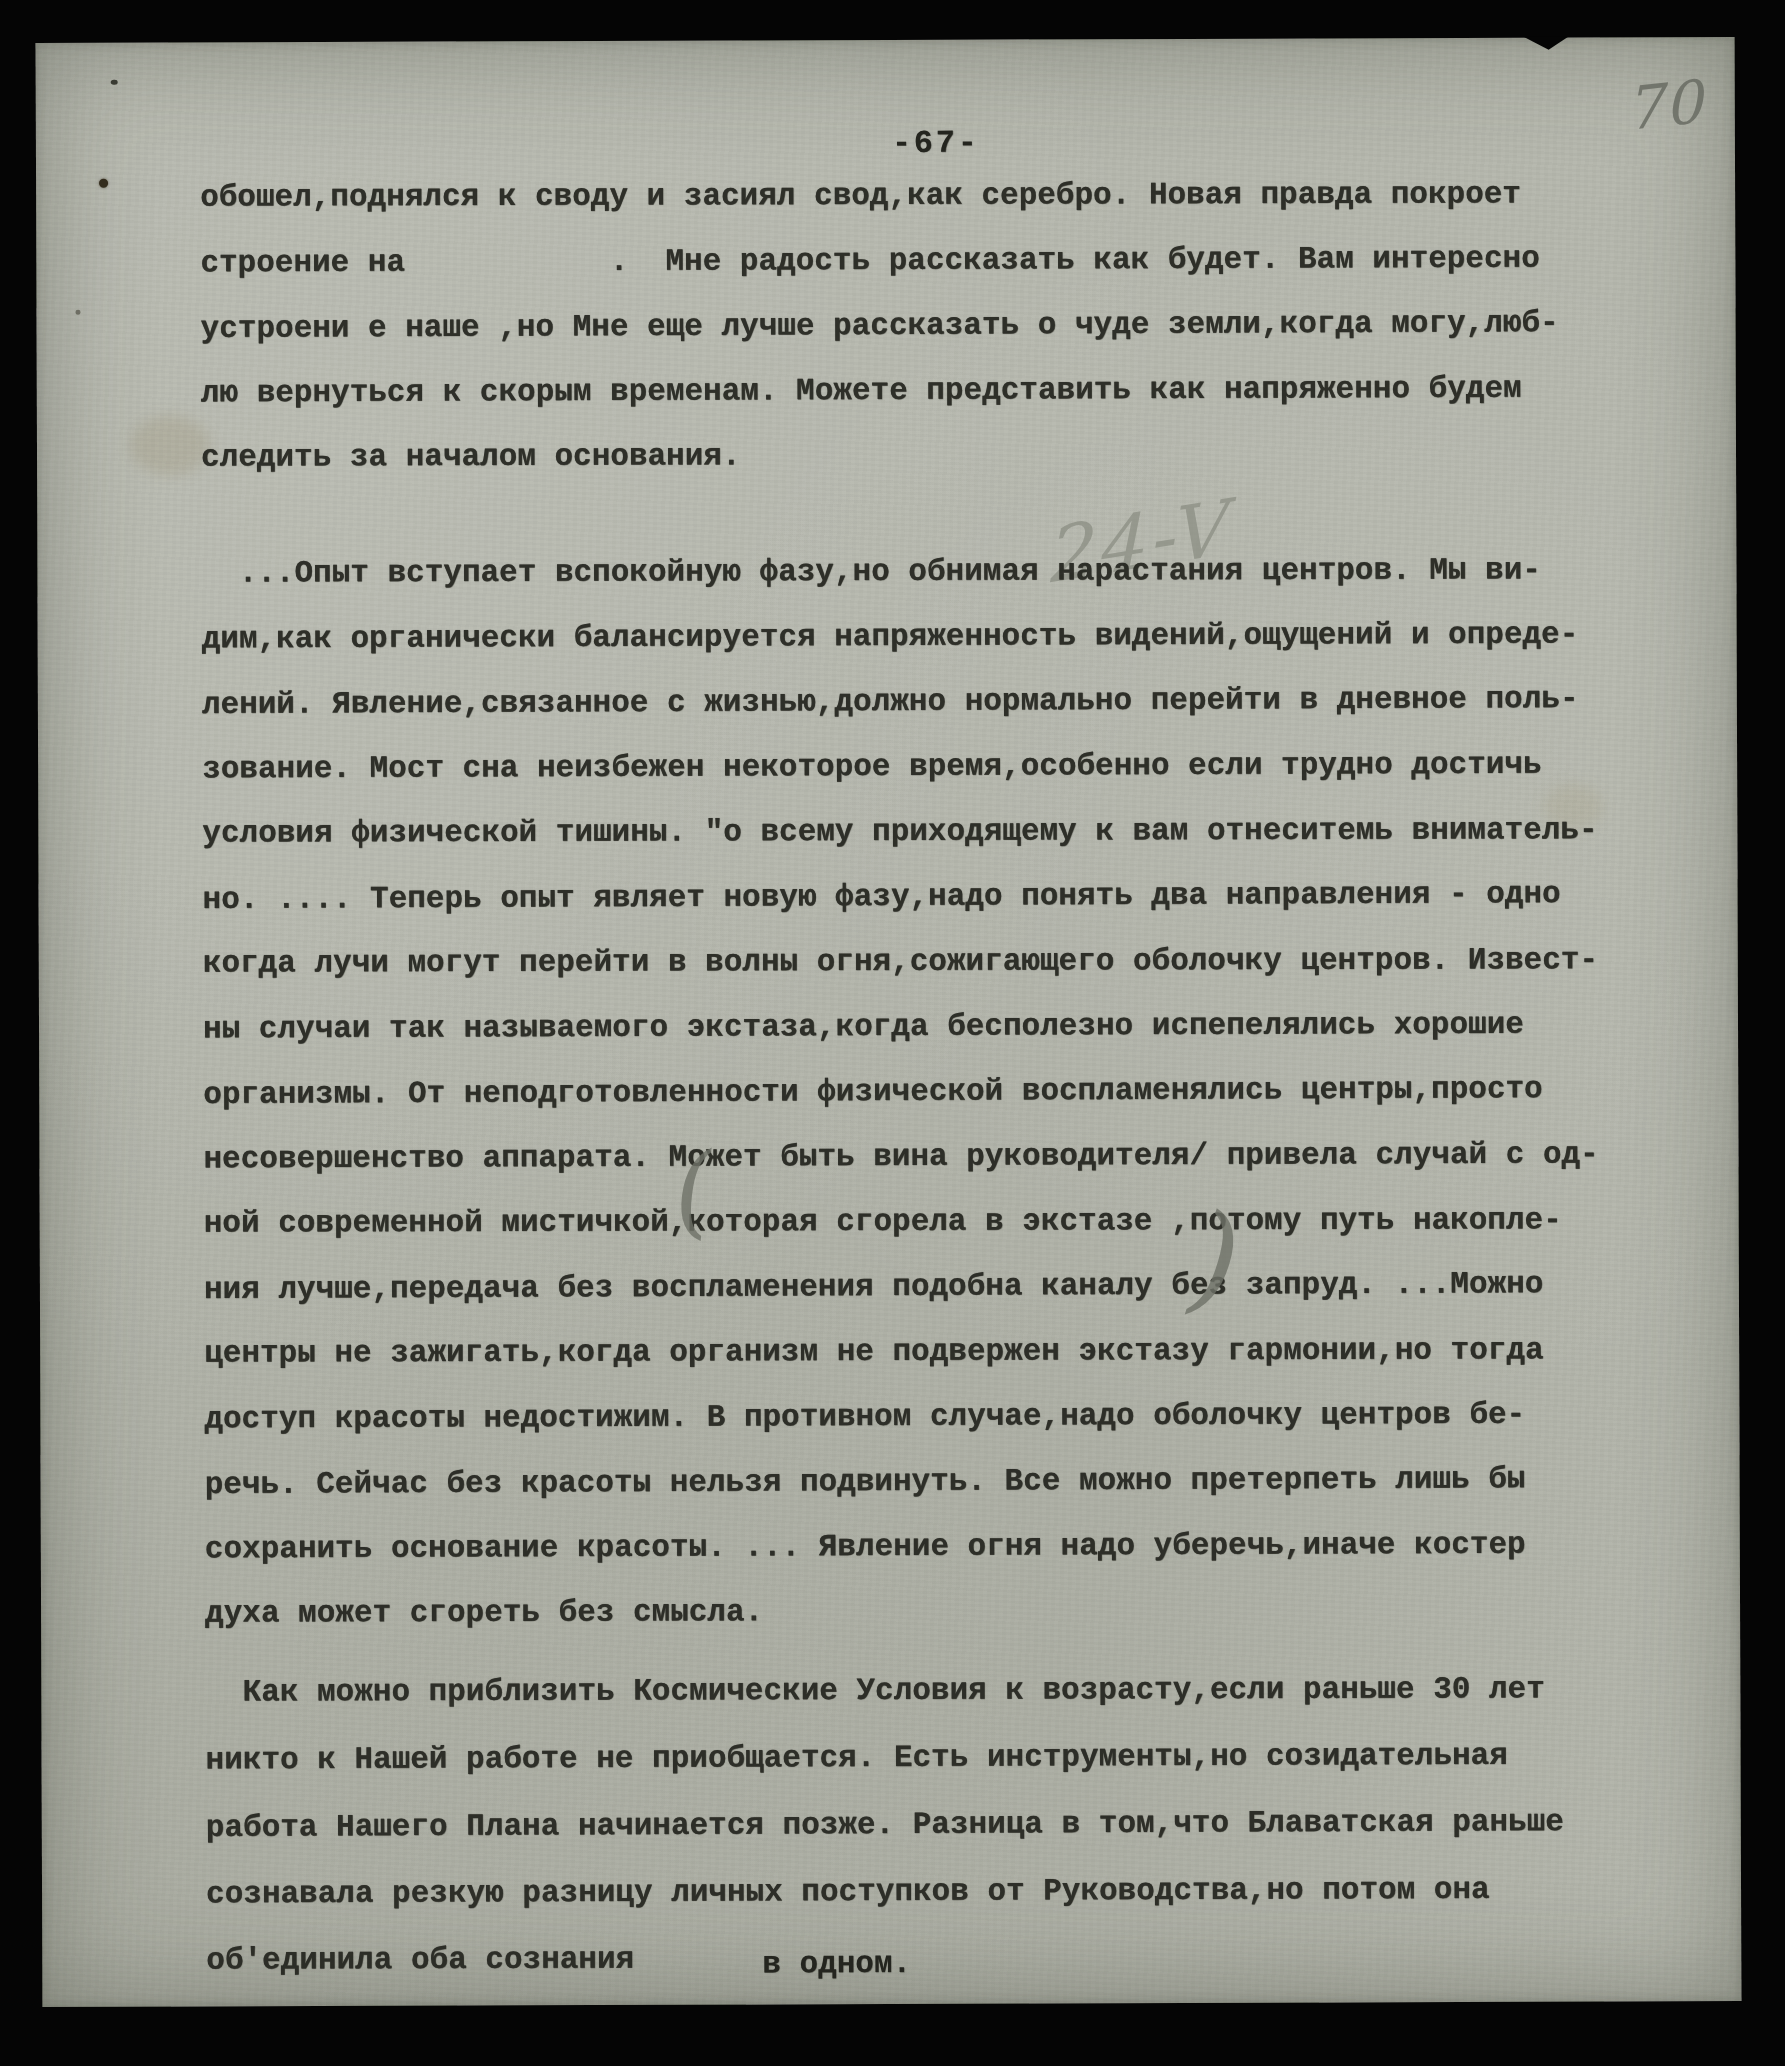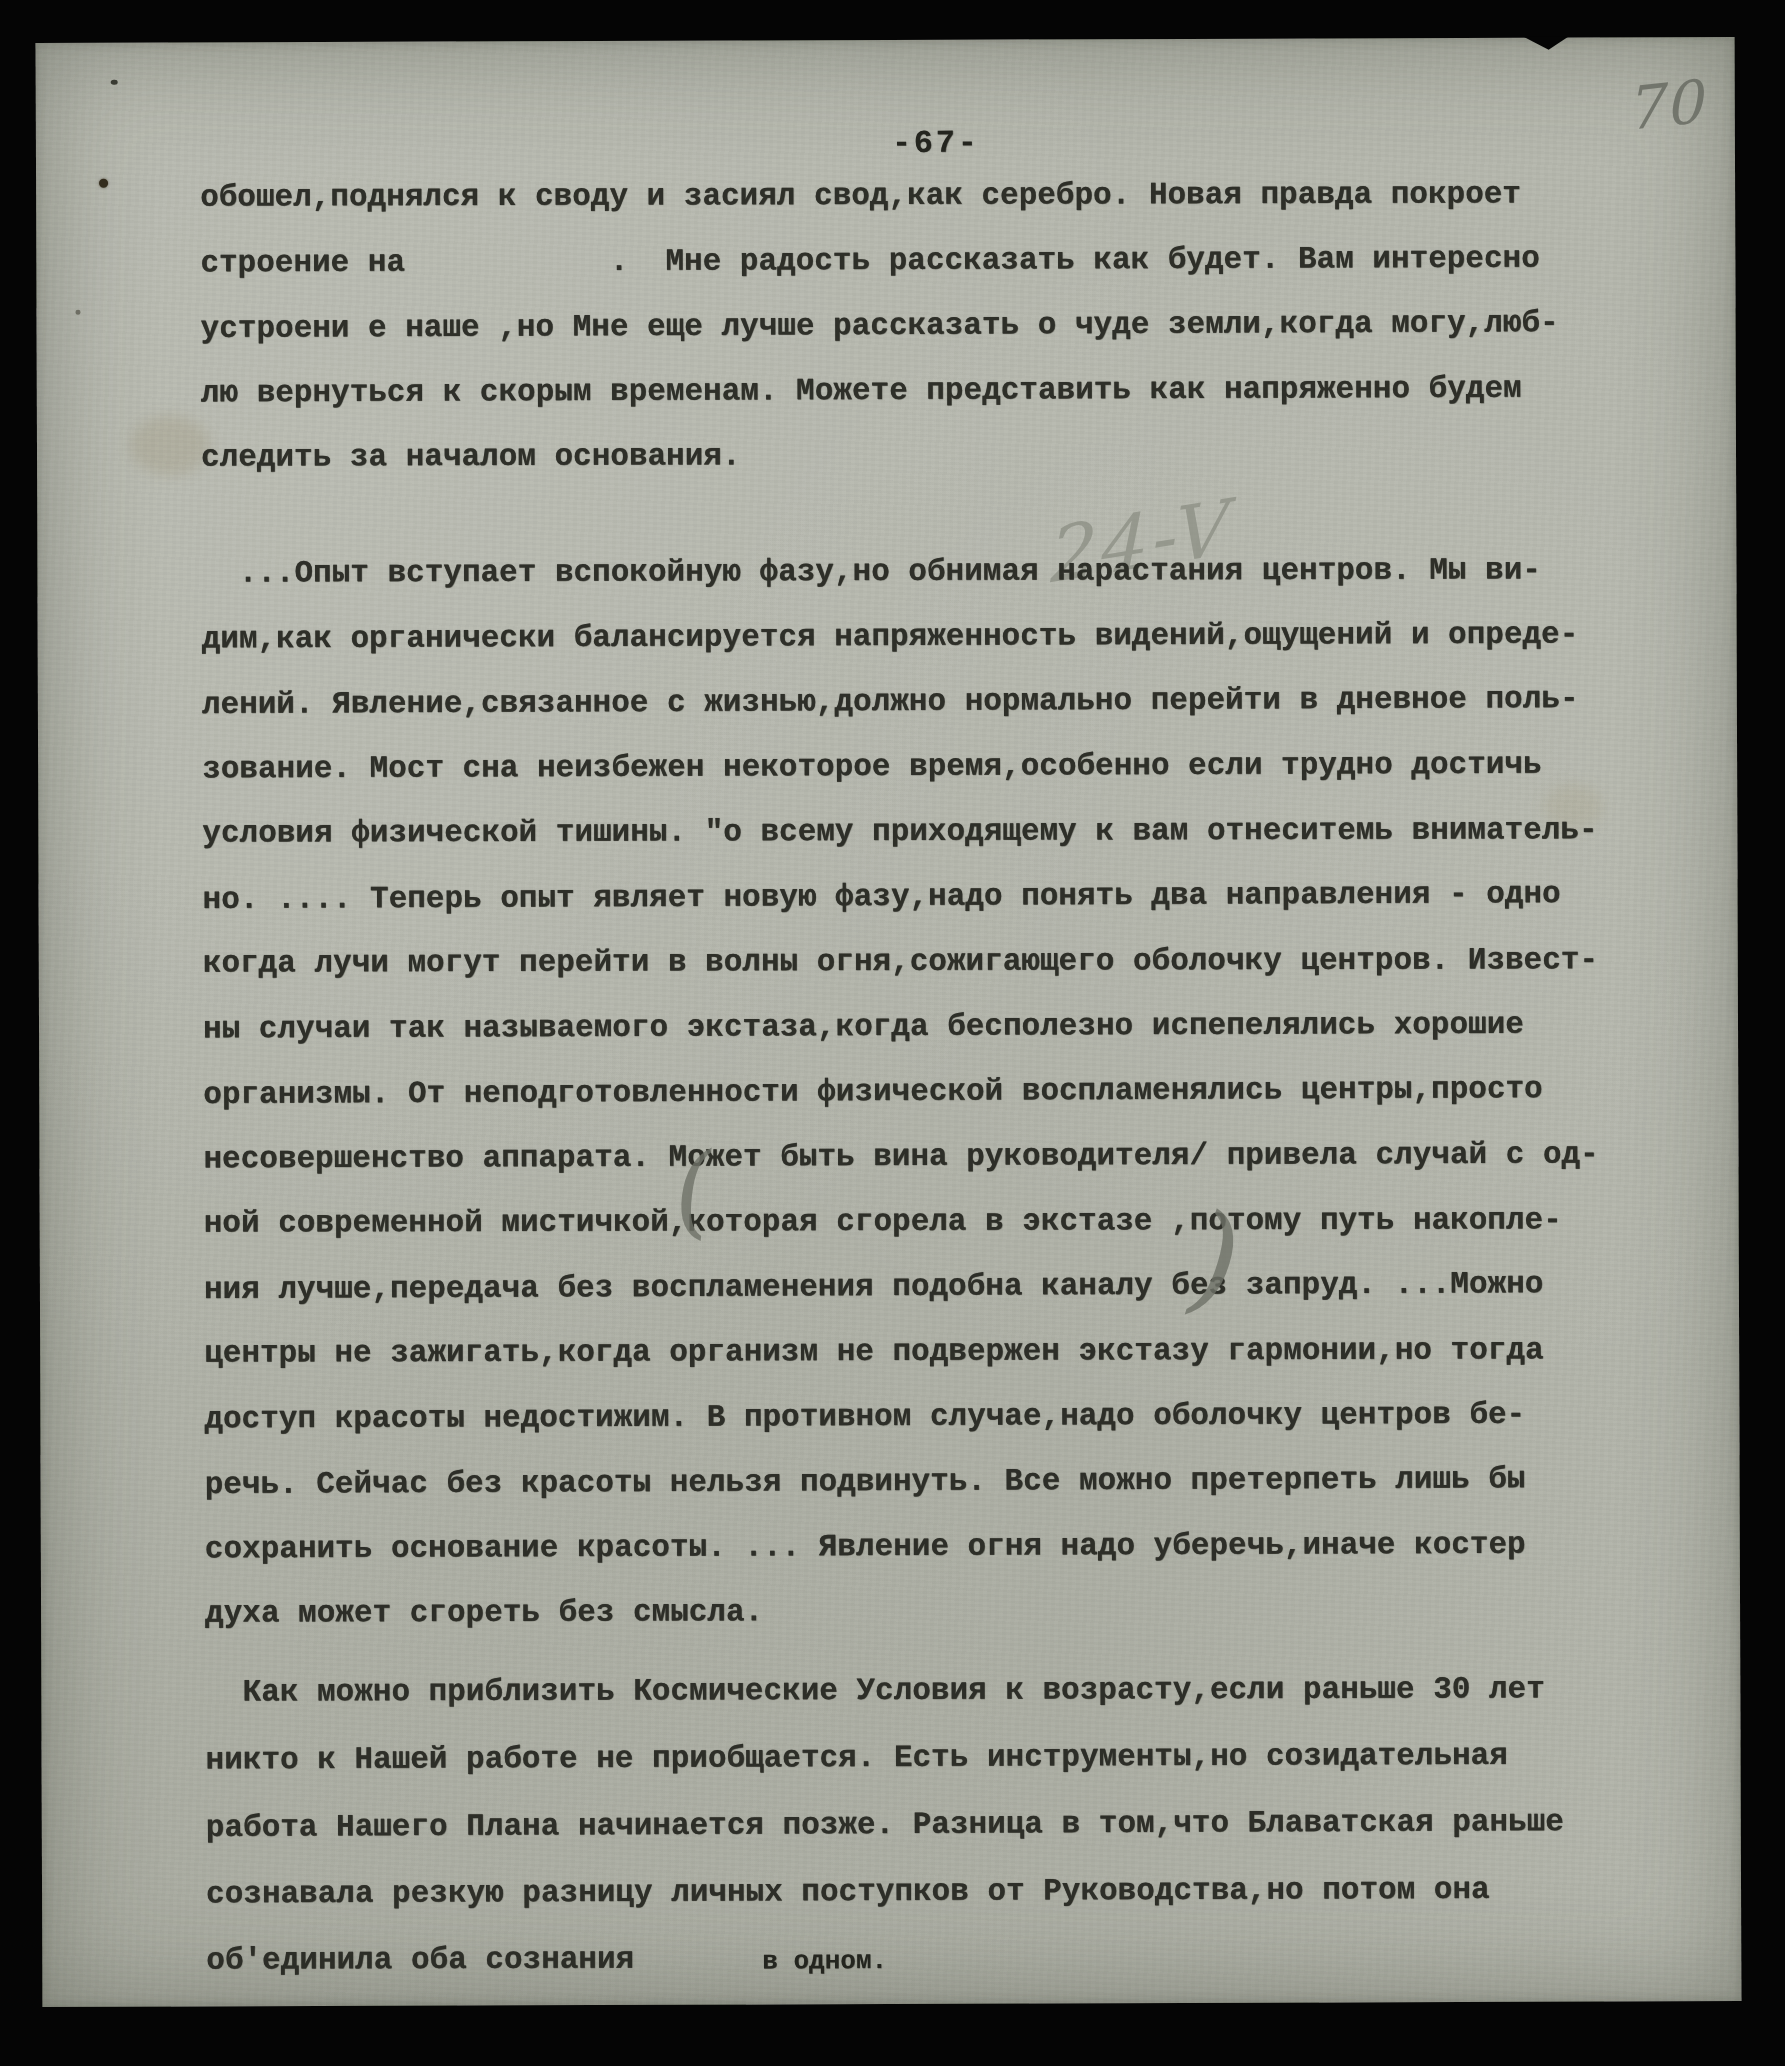--- a/index.html
+++ b/index.html
@@ -58,21 +58,21 @@
   .tline:nth-child(odd){transform:rotate(.06deg);}
   .tline:nth-child(3n){transform:rotate(-.05deg);}
   .page-number{
     position:absolute;left:856px;top:85px;
     color:#24251f;font-size:32px;font-weight:700;
     letter-spacing:2.7px;
     text-shadow:0.4px 0.4px 0.7px rgba(28,28,20,.55);
   }
   .raised-tail{
     position:absolute;left:720px;top:1906px;
-    color:#24251f;font-size:26px;font-weight:700;white-space:pre;
+    color:#24251f;font-size:31px;font-weight:700;white-space:pre;
     text-shadow:0.4px 0.4px 0.7px rgba(28,28,20,.55);
   }
   
   .pencil{
     position:absolute;
     color:#787b70;
     font-family:"DejaVu Serif","Liberation Serif",serif;
     font-style:italic;
   }
   .corner-number{

